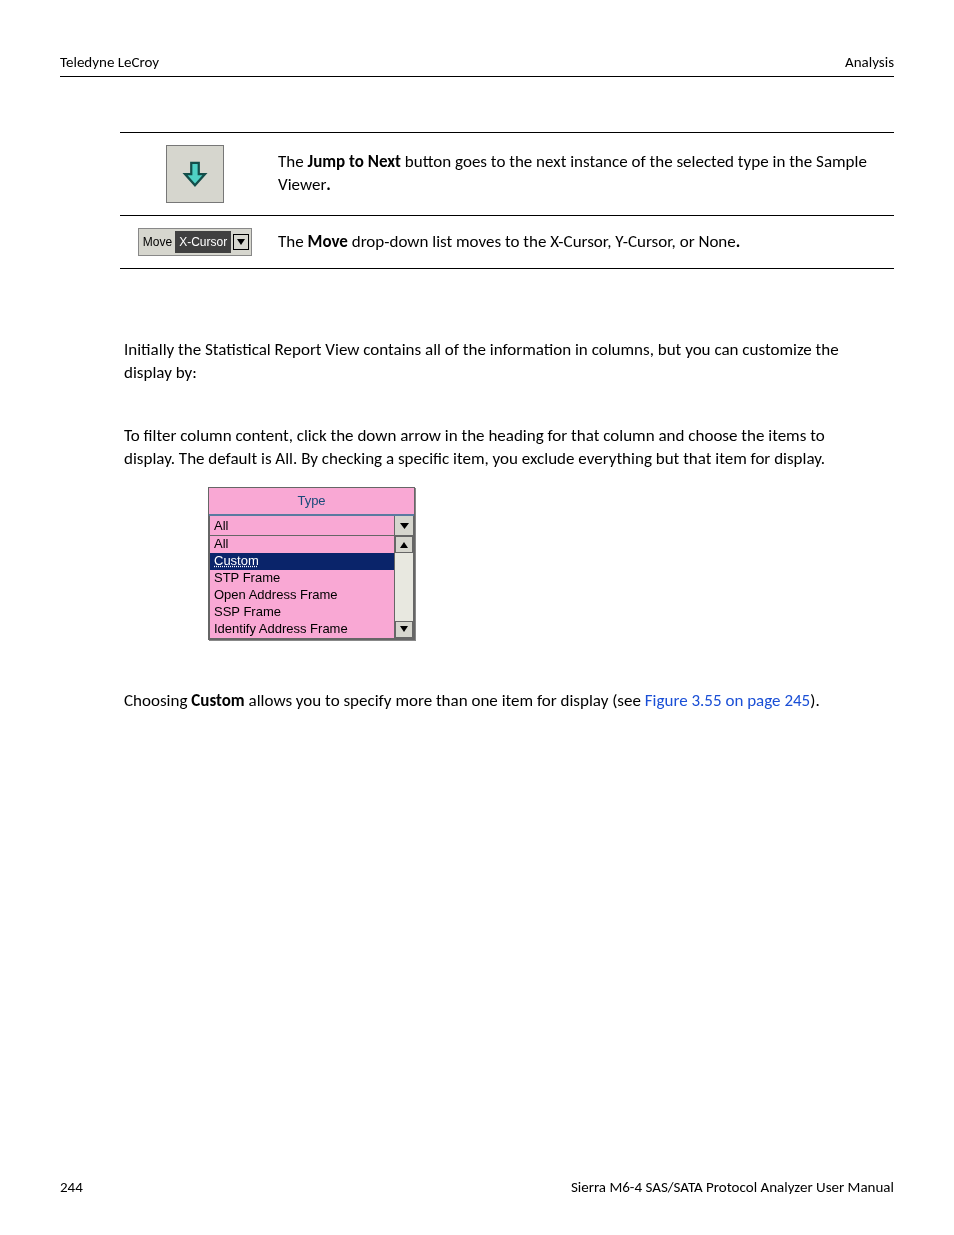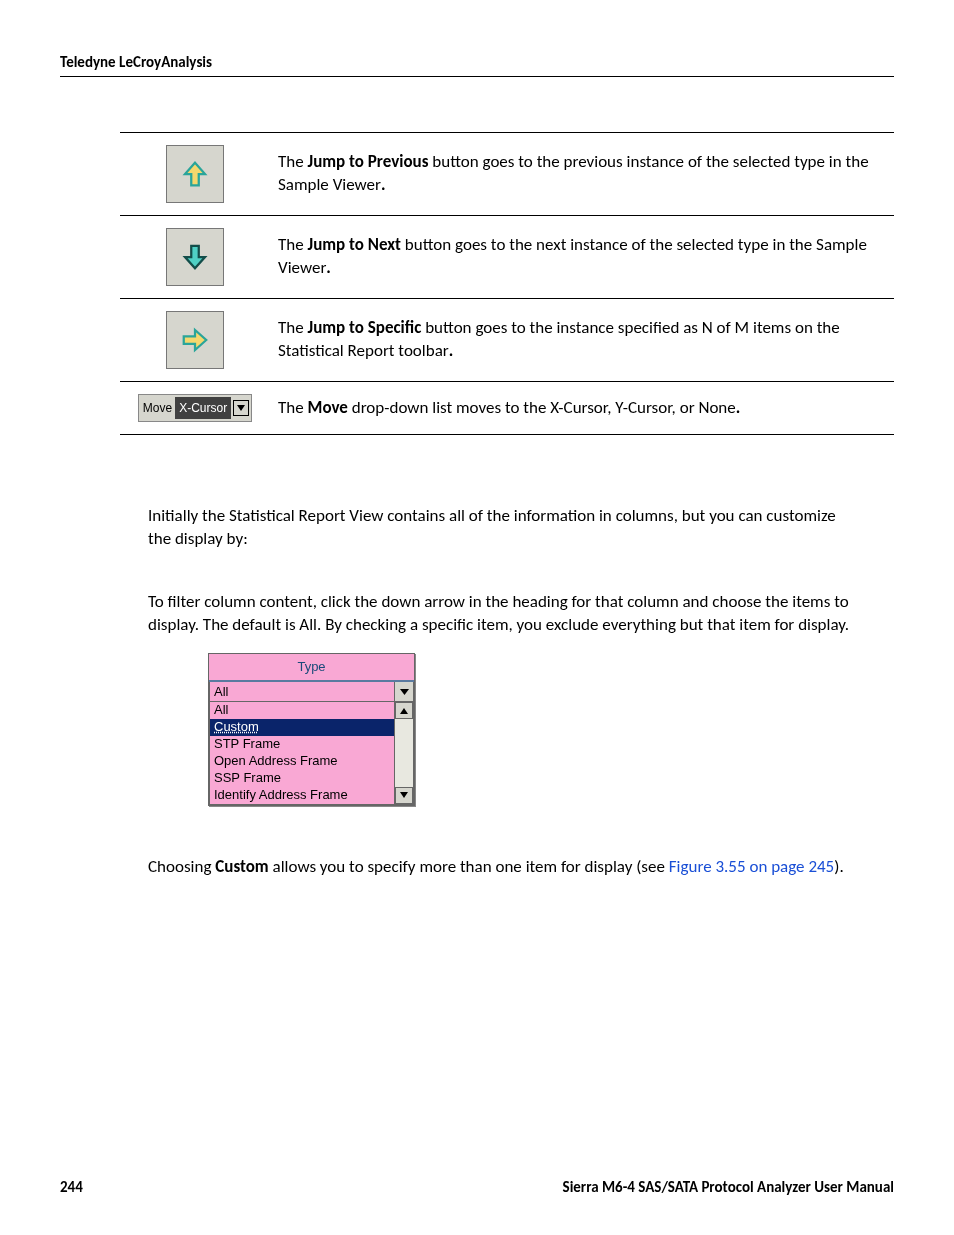--- a/index.html
+++ b/index.html
@@ -8,24 +8,23 @@
     color: #000;
     background: #fff;
     margin: 0;
     padding: 52px 60px 40px 60px;
     width: 954px;
     box-sizing: border-box;
     line-height: 1.35;
   }
   .header-row {
     display: flex;
-    justify-content: flex-start;
+    justify-content: space-between;
     font-size: 15px;
     margin-bottom: 4px;
-    font-weight: bold;
   }
   .header-rule {
     border: none;
     border-top: 1px solid #000;
     margin: 0 0 55px 0;
   }
   .table-wrap {
     margin-left: 60px;
     margin-bottom: 70px;
   }
@@ -80,21 +79,21 @@
     border: 1px solid #000;
     width: 14px;
     height: 14px;
     display: flex;
     align-items: center;
     justify-content: center;
     background: #d6d6ce;
     margin-left: 2px;
   }
   .body-para {
-    margin-left: 88px;
+    margin-left: 64px;
     margin-right: 40px;
     margin-bottom: 16px;
   }
   .body-para p {
     margin: 0 0 12px 0;
   }
   ul.boxlist {
     list-style: none;
     padding-left: 42px;
     margin: 4px 0 40px 0;
@@ -186,70 +185,45 @@
     color: #1a4fd6;
   }
   .footer {
     position: absolute;
     bottom: 38px;
     left: 60px;
     right: 60px;
     display: flex;
     justify-content: space-between;
     font-size: 15px;
-    font-weight: bold;
   }
   svg.arrow { width: 30px; height: 30px; }
 </style>
 </head>
 <body>
 
 <div class="header-row">
   <span>Teledyne LeCroy</span>
   <span>Analysis</span>
 </div>
 <hr class="header-rule">
 
 <div class="table-wrap">
   <table class="desc-table">
     <tbody>
-        <tr>
-      <td class="icon-cell">
-        <div class="icon-box">
-          <svg class="arrow" viewBox="0 0 24 24">
-            <path d="M12 3 L20 12 L15 12 L15 21 L9 21 L9 12 L4 12 Z" fill="#f5d86e" stroke="#2aa59a" stroke-width="1.8"></path>
-          </svg>
-        </div>
-      </td>
-      <td>
-        <span>The </span><b>Jump to Previous</b><span> button goes to the previous instance of the selected type in the Sample Viewer</span><b>.</b>
-      </td>
-    </tr>
     <tr>
       <td class="icon-cell">
         <div class="icon-box">
           <svg class="arrow" viewBox="0 0 24 24">
             <path d="M12 21 L20 12 L15 12 L15 3 L9 3 L9 12 L4 12 Z" fill="#4fd1c5" stroke="#134e4a" stroke-width="1.8"></path>
           </svg>
         </div>
       </td>
       <td>
         <span>The </span><b>Jump to Next</b><span> button goes to the next instance of the selected type in the Sample Viewer</span><b>.</b>
-      </td>
-    </tr>
-    <tr>
-      <td class="icon-cell">
-        <div class="icon-box">
-          <svg class="arrow" viewBox="0 0 24 24">
-            <path d="M21 12 L12 20 L12 15 L3 15 L3 9 L12 9 L12 4 Z" fill="#f5d86e" stroke="#2aa59a" stroke-width="1.8"></path>
-          </svg>
-        </div>
-      </td>
-      <td>
-        <span>The </span><b>Jump to Specific</b><span> button goes to the instance specified as N of M items on the Statistical Report toolbar</span><b>.</b>
       </td>
     </tr>
     <tr>
       <td class="icon-cell" style="width:150px;">
         <div class="move-widget">
           <span class="lbl">Move</span>
           <span class="sel">X-Cursor</span>
           <span class="dd">
             <svg width="8" height="6" viewBox="0 0 8 6">
                   <path d="M0 0 L8 0 L4 6 Z" fill="#000"></path>

